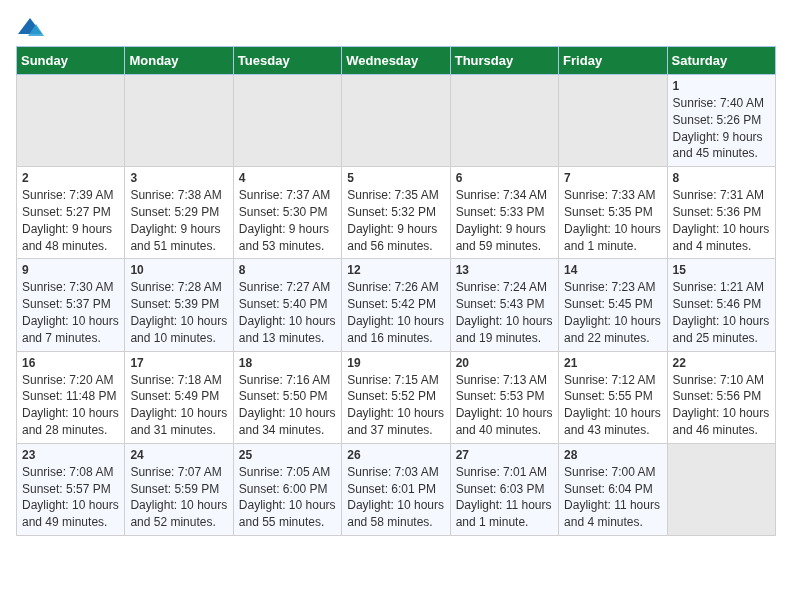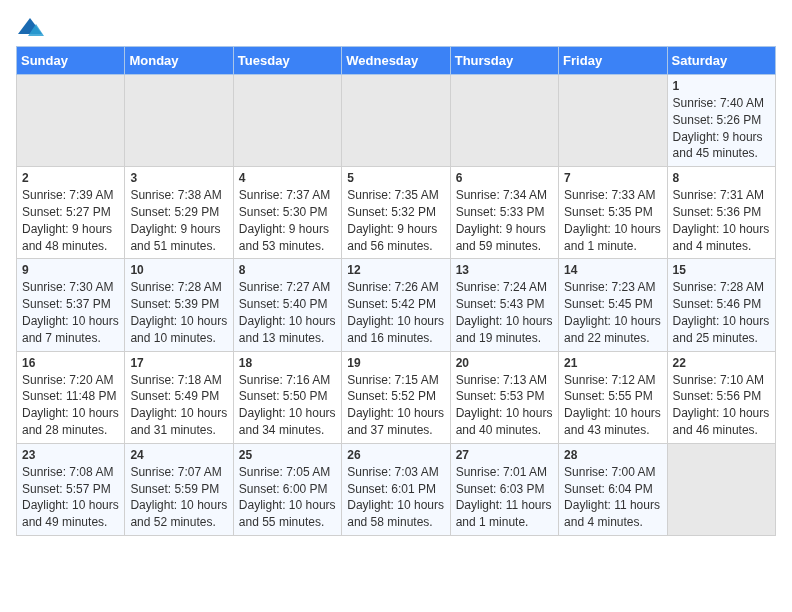--- a/index.html
+++ b/index.html
@@ -46,21 +46,21 @@
     .subtitle {
       font-size: 16px;
       color: #555;
     }
     table {
       width: 100%;
       border-collapse: collapse;
       table-layout: fixed;
     }
     thead tr th {
-      background-color: #3b82f6;
+      background-color: #15803d;
       color: #fff;
       font-size: 13px;
       font-weight: bold;
       padding: 6px 4px;
       text-align: left;
       border: 1px solid #aac6e8;
     }
     tbody tr td {
       vertical-align: top;
       padding: 4px 5px;
@@ -214,21 +214,21 @@
 Daylight: 10 hours and 19 minutes.</div>
         </td>
         <td>
           <span class="day-number">14</span>
           <div class="day-info">Sunrise: 7:23 AM
 Sunset: 5:45 PM
 Daylight: 10 hours and 22 minutes.</div>
         </td>
         <td>
           <span class="day-number">15</span>
-          <div class="day-info">Sunrise: 7:28 AM
+          <div class="day-info">Sunrise: 1:21 AM
 Sunset: 5:46 PM
 Daylight: 10 hours and 25 minutes.</div>
         </td>
       </tr>
       <tr>
         <td>
           <span class="day-number">16</span>
           <div class="day-info">Sunrise: 7:20 AM
 Sunset: 11:48 PM
 Daylight: 10 hours and 28 minutes.</div>

